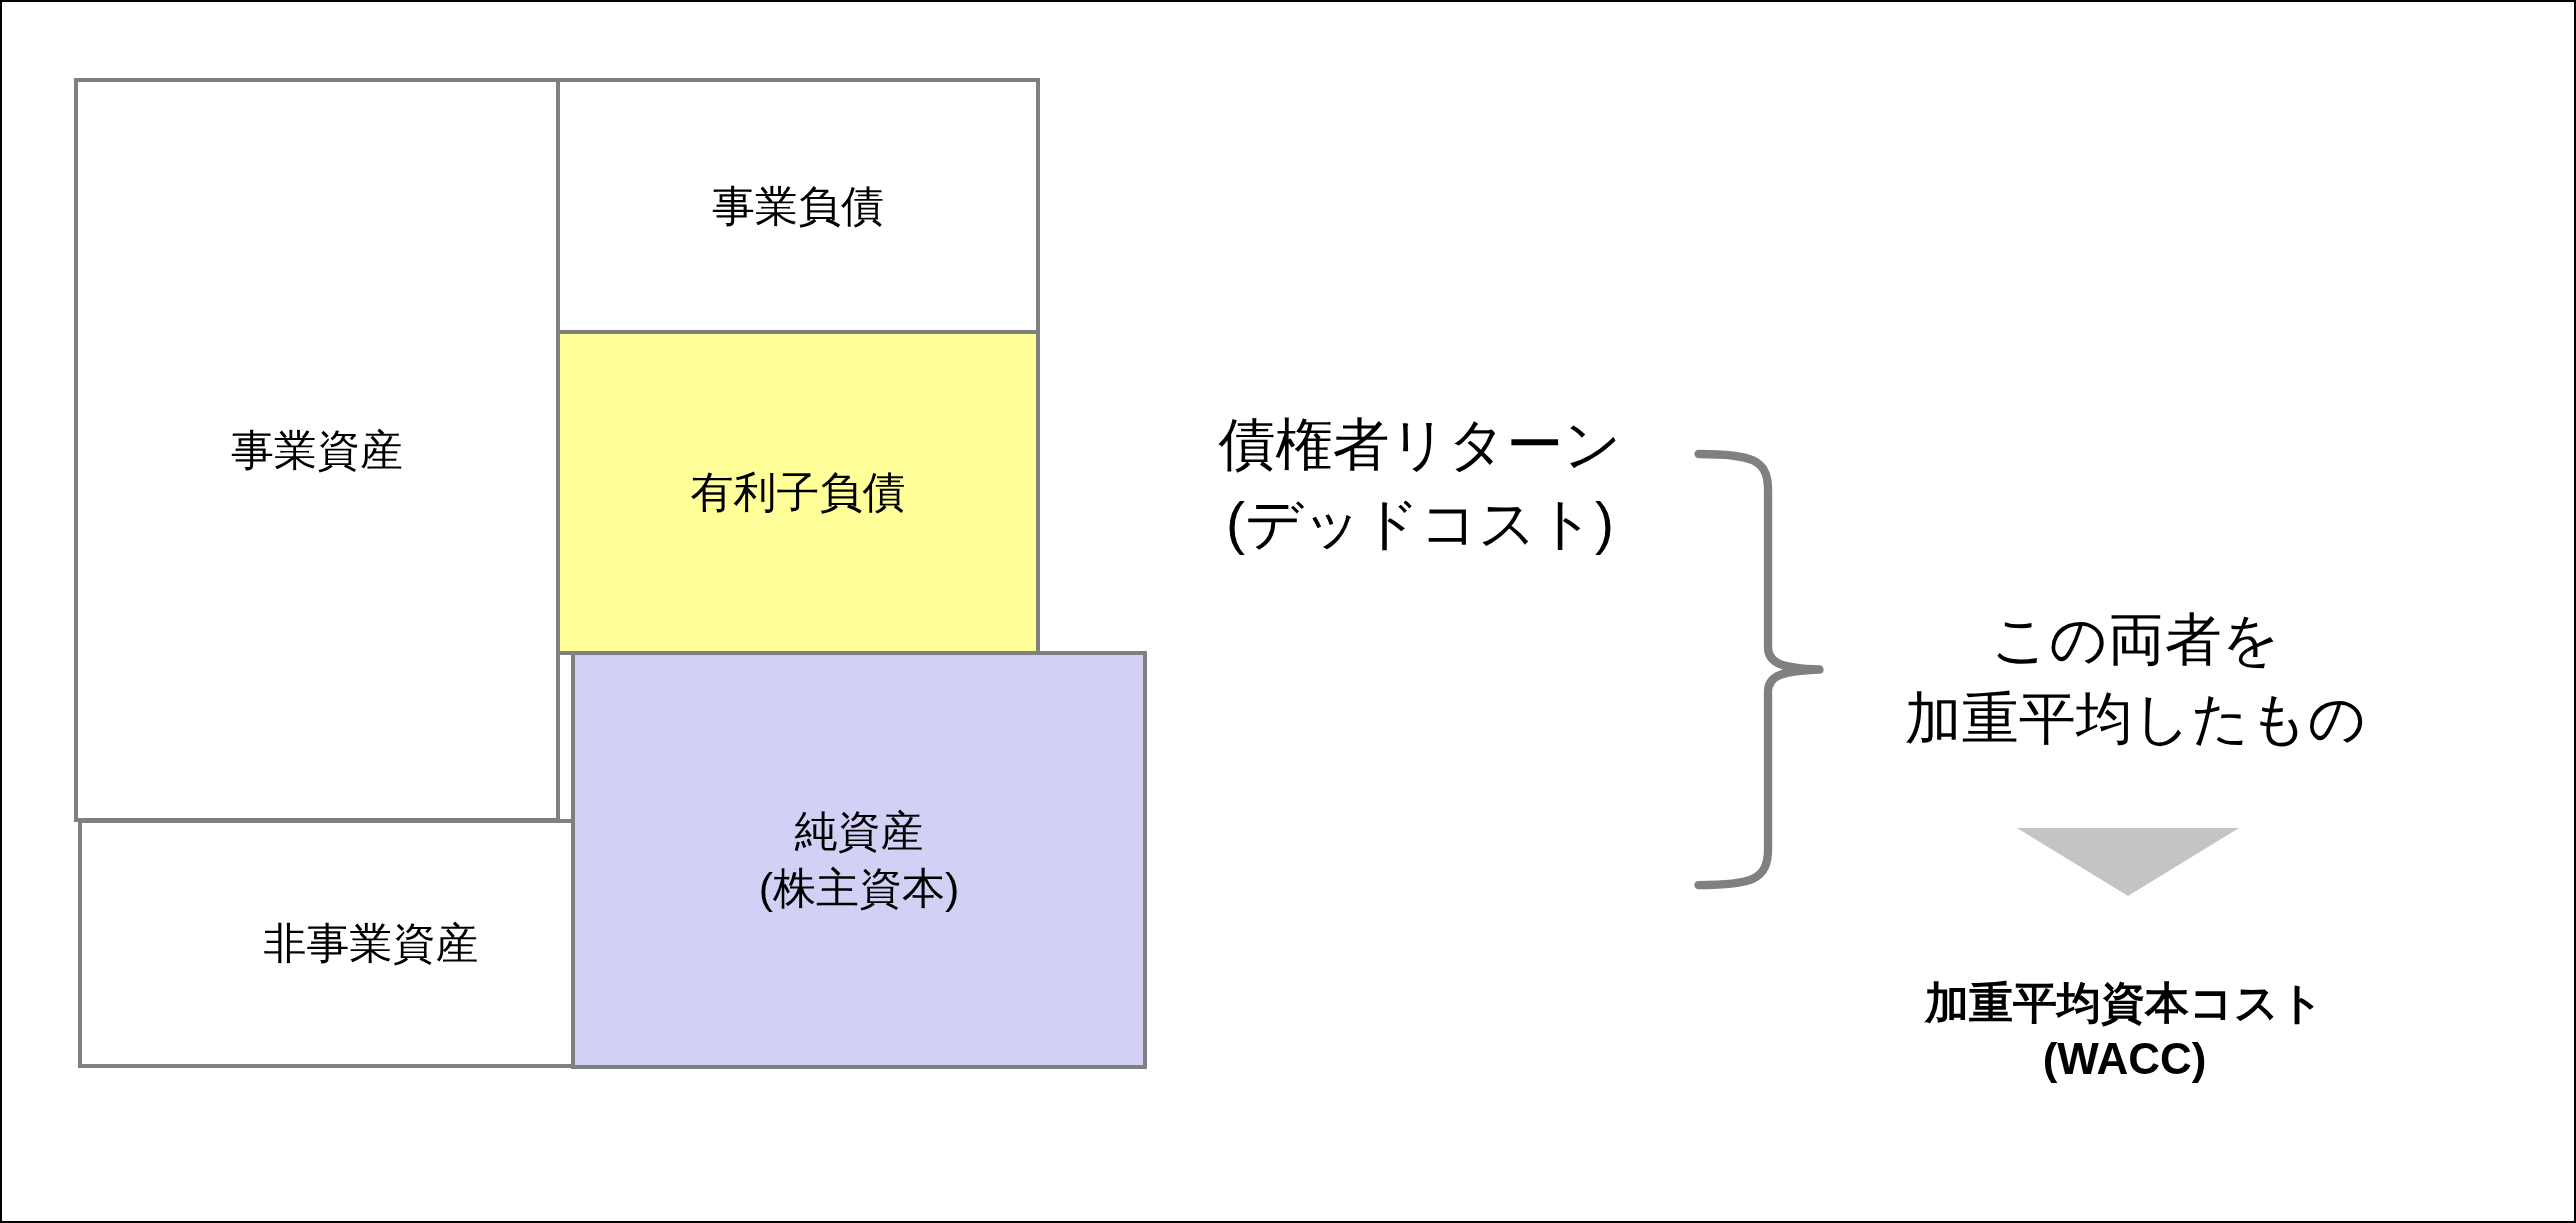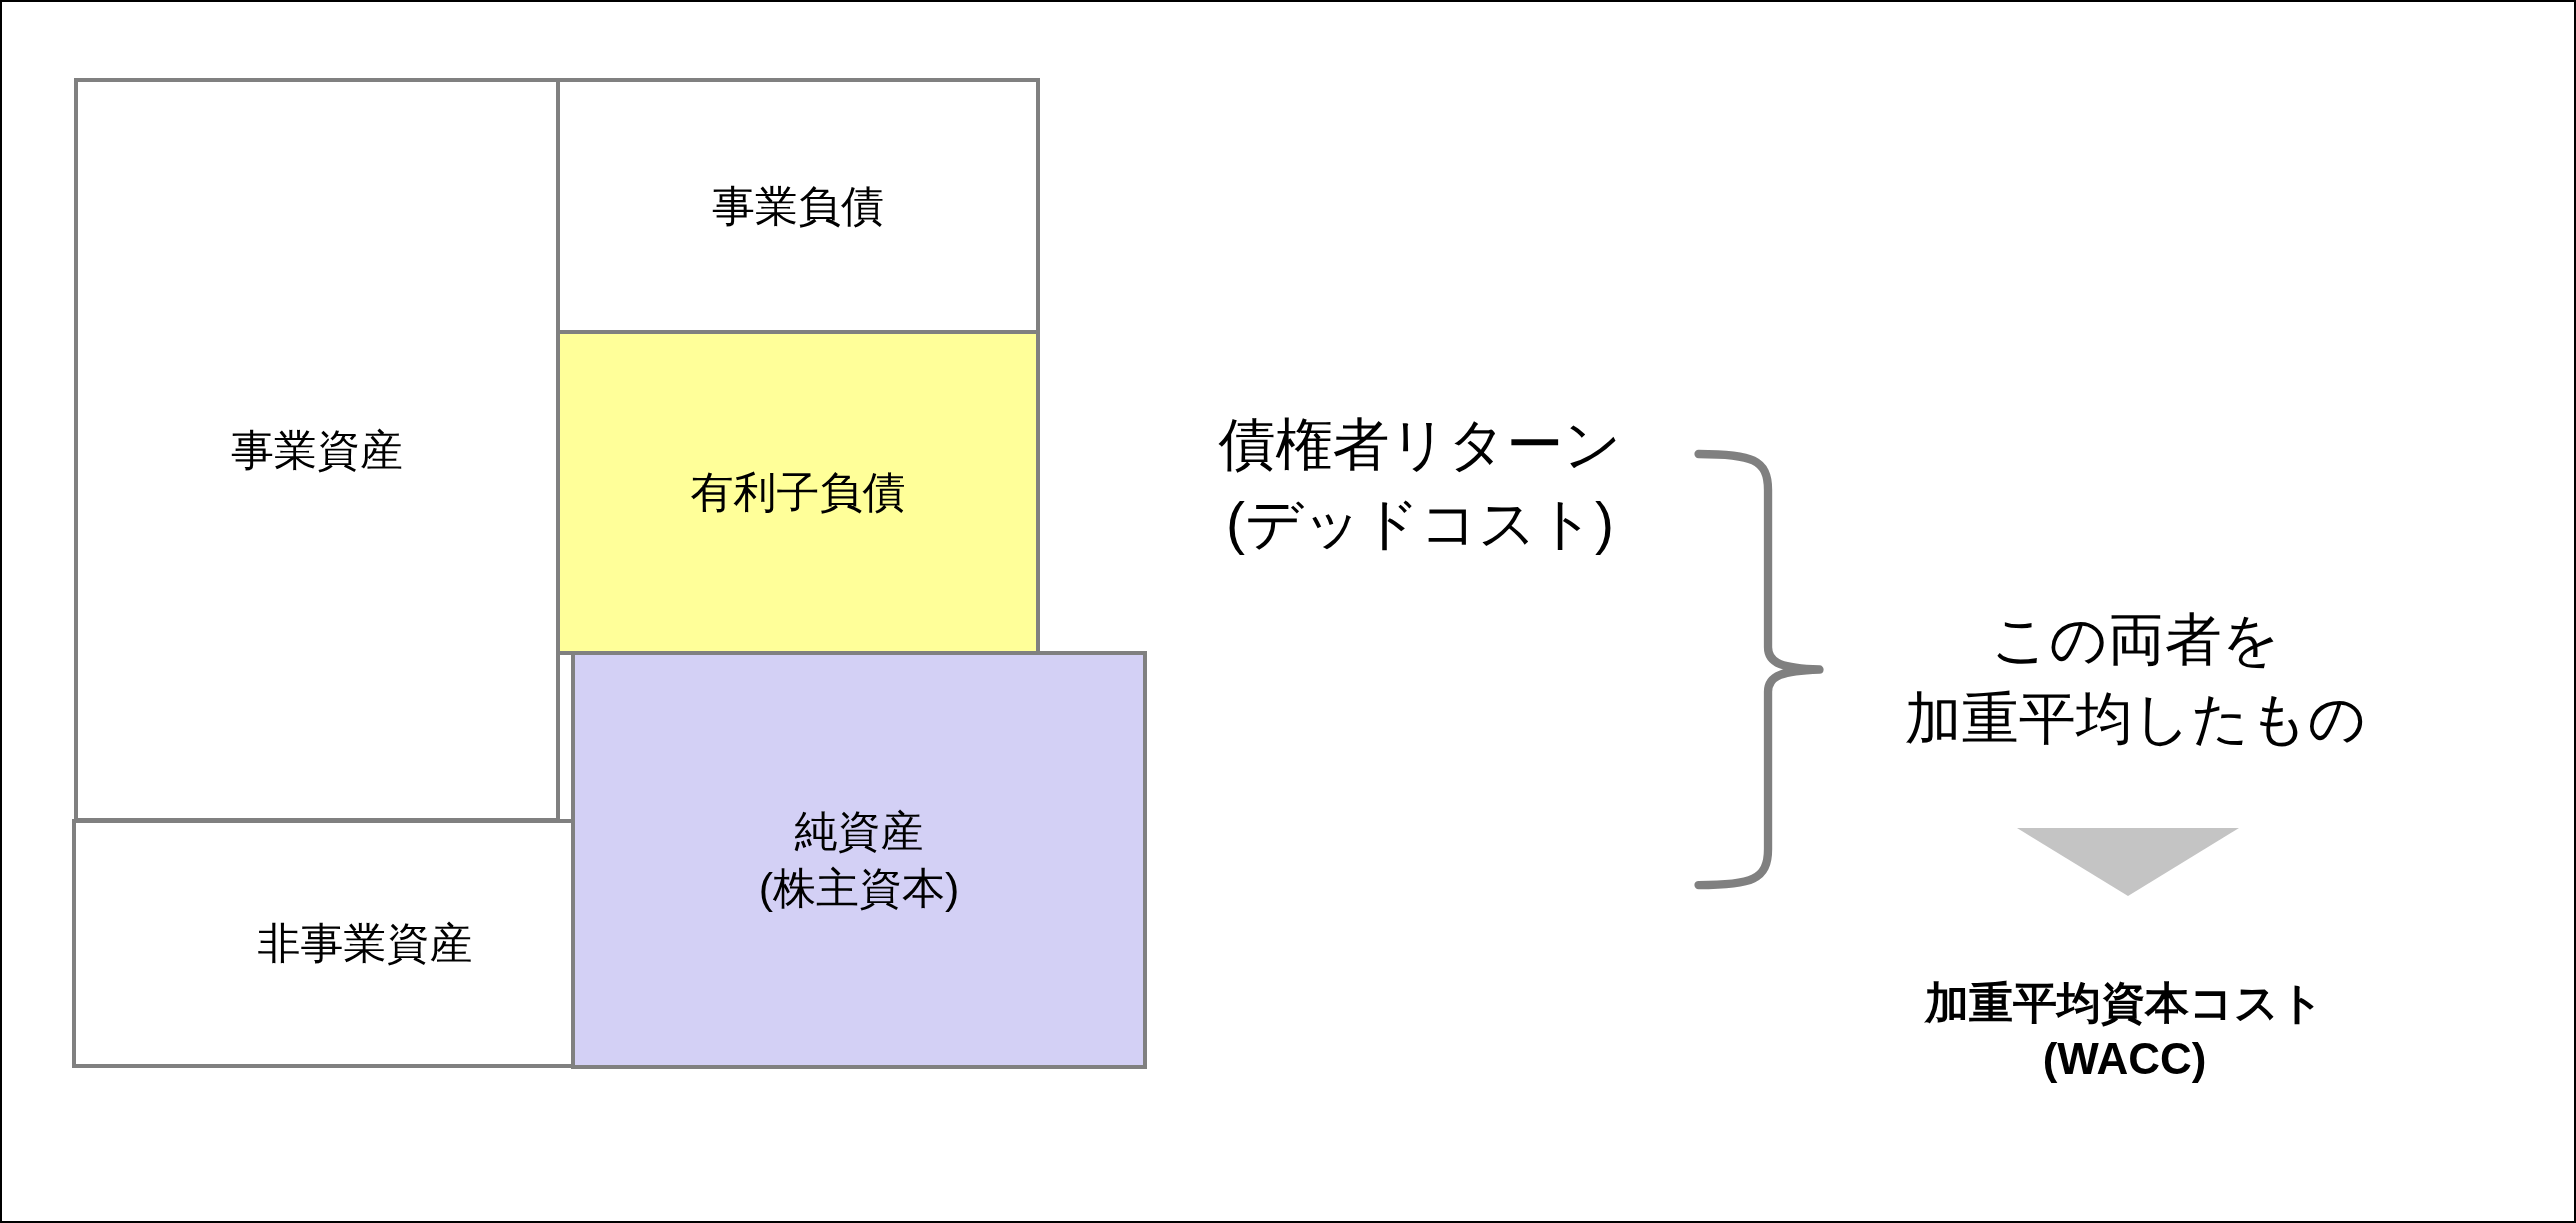--- a/index.html
+++ b/index.html
@@ -35,21 +35,21 @@
     line-height: 1.32;
     white-space: pre-line;
   }
 
   
   #cell-operating-assets {
     left: 72px;  top: 76px;
     width: 486px; height: 744px;
   }
   #cell-nonoperating-assets {
-    left: 70px;  top: 817px;
+    left: 76px;  top: 817px;
     width: 586px; height: 249px;
   }
 
   
   #cell-operating-liabilities {
     left: 554px;  top: 76px;
     width: 484px; height: 256px;
   }
   #cell-interest-bearing-debt {
     left: 554px;  top: 328px;

